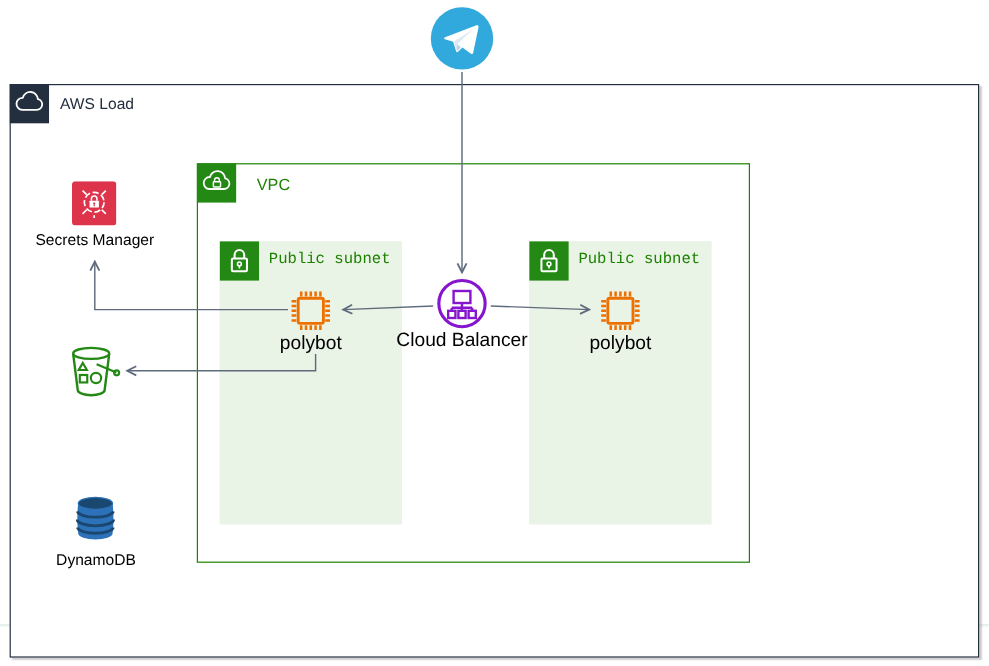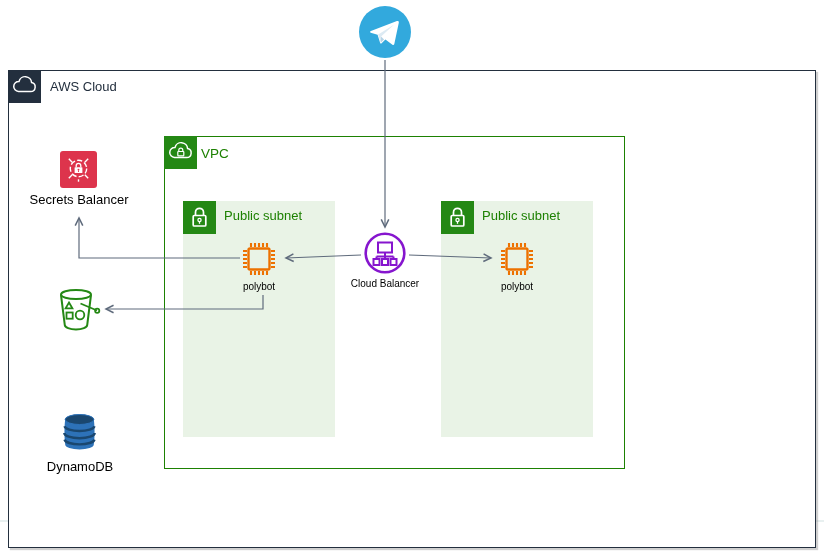--- a/index.html
+++ b/index.html
@@ -13,44 +13,44 @@
     left:8px; top:70px; width:806px; height:476px;
     border:1px solid #232f3e; box-shadow:2px 2px 1px rgba(120,120,120,0.35);
     background:#ffffff;
   }
   .vpc-box { left:164px; top:136px; width:459px; height:331px; border:1px solid #1d8102; }
   .subnet-box { width:152px; height:236px; background:#e9f3e6; top:201px; }
   .subnet-left { left:183px; }
   .subnet-right { left:441px; }
   .group-label { position:absolute; font-size:13px; line-height:16px; white-space:nowrap; }
   .aws-label { left:50px; top:79px; color:#232f3e; }
-  .vpc-label { left:201px; top:146px; color:#1d8102; font-size:13.5px; }
-  .subnet-label { top:208px; color:#1d8102; }
+  .vpc-label { left:214px; top:146px; color:#1d8102; font-size:13.5px; }
+  .subnet-label { top:208px; color:#1d8102;font-family:Liberation Mono, monospace; }
   .subnet-label-left { left:224px; }
   .subnet-label-right { left:482px; }
-  .node-label { position:absolute; font-size:10px; color:#000; text-align:center; line-height:15px; }
+  .node-label { position:absolute; font-size:16px; color:#000; text-align:center; line-height:15px; }
   .icon { position:absolute; display:block; }
   svg { display:block; }
   #connectors { position:absolute; left:0; top:0; pointer-events:none; }
 </style>
 </head>
 <body>
 
 <div class="canvas">
 
   <div class="page-break"></div>
 
   <div class="group-box aws-box"></div>
   <span class="icon" style="left:8px; top:70px;">
     <svg width="33" height="33" viewBox="0 0 33 33">
       <rect width="33" height="33" fill="#232f3e"></rect>
       <path d="M10.5,21.5 h12.2 a4.5,4.5 0 0 0 0.9,-8.9 a6.4,6.4 0 0 0 -12.6,-1.1 a4.6,4.6 0 0 0 -0.5,10 z" fill="none" stroke="#ffffff" stroke-width="1.5" stroke-linejoin="round"></path>
     </svg>
   </span>
-  <span class="group-label aws-label">AWS Cloud</span>
+  <span class="group-label aws-label">AWS Load</span>
 
   <div class="group-box vpc-box"></div>
   <span class="icon" style="left:164px; top:136px;">
     <svg width="33" height="33" viewBox="0 0 33 33">
       <rect width="33" height="33" fill="#248814"></rect>
       <path d="M10.5,21.5 h12.2 a4.5,4.5 0 0 0 0.9,-8.9 a6.4,6.4 0 0 0 -12.6,-1.1 a4.6,4.6 0 0 0 -0.5,10 z" fill="none" stroke="#ffffff" stroke-width="1.5" stroke-linejoin="round"></path>
       <path d="M14.8,15.5 v-1.3 a2,2 0 0 1 4,0 v1.3" fill="none" stroke="#ffffff" stroke-width="1.2"></path>
       <rect x="13.8" y="15.5" width="6" height="4.4" rx="0.6" fill="none" stroke="#ffffff" stroke-width="1.2"></rect>
     </svg>
   </span>
@@ -145,21 +145,21 @@
       <rect width="37" height="37" rx="3" fill="#dd344c"></rect>
       <circle cx="18.5" cy="17.5" r="8.2" fill="none" stroke="#ffffff" stroke-width="1.4" stroke-dasharray="5.2 2.2"></circle>
       <path d="M8.8,7.8 l3.4,3.4 M28.2,7.8 l-3.4,3.4 M8.8,27.2 l3.4,-3.4 M28.2,27.2 l-3.4,-3.4" stroke="#ffffff" stroke-width="1.4"></path>
       <path d="M16.2,16.2 v-1.6 a2.3,2.3 0 0 1 4.6,0 v1.6" fill="none" stroke="#ffffff" stroke-width="1.3"></path>
       <rect x="14.6" y="16.2" width="7.8" height="5.8" rx="0.6" fill="#ffffff"></rect>
       <circle cx="18.5" cy="18.6" r="0.95" fill="#dd344c"></circle>
       <path d="M18.5,19.4 v1.5" stroke="#dd344c" stroke-width="1"></path>
       <path d="M18.5,28.3 v2.4" stroke="#ffffff" stroke-width="1.4"></path>
     </svg>
   </span>
-  <span class="node-label" style="left:4px; top:192px; width:150px; font-size:13px;">Secrets Balancer</span>
+  <span class="node-label" style="left:4px; top:192px; width:150px; font-size:13px;">Secrets Manager</span>
 
   <span class="icon" style="left:55px; top:287px;">
     <svg width="46" height="48" viewBox="0 0 46 48">
       <g fill="none" stroke="#248814" stroke-width="2">
         <ellipse cx="21" cy="7.5" rx="15" ry="4.6"></ellipse>
         <path d="M6,8 L9.8,38 a11.2,4.4 0 0 0 22.4,0 L36,8"></path>
       </g>
       <g fill="none" stroke="#248814" stroke-width="1.8">
         <path d="M14,15.5 l3.4,5.8 h-6.8 z"></path>
         <rect x="11.5" y="25.5" width="6.2" height="6.2"></rect>

